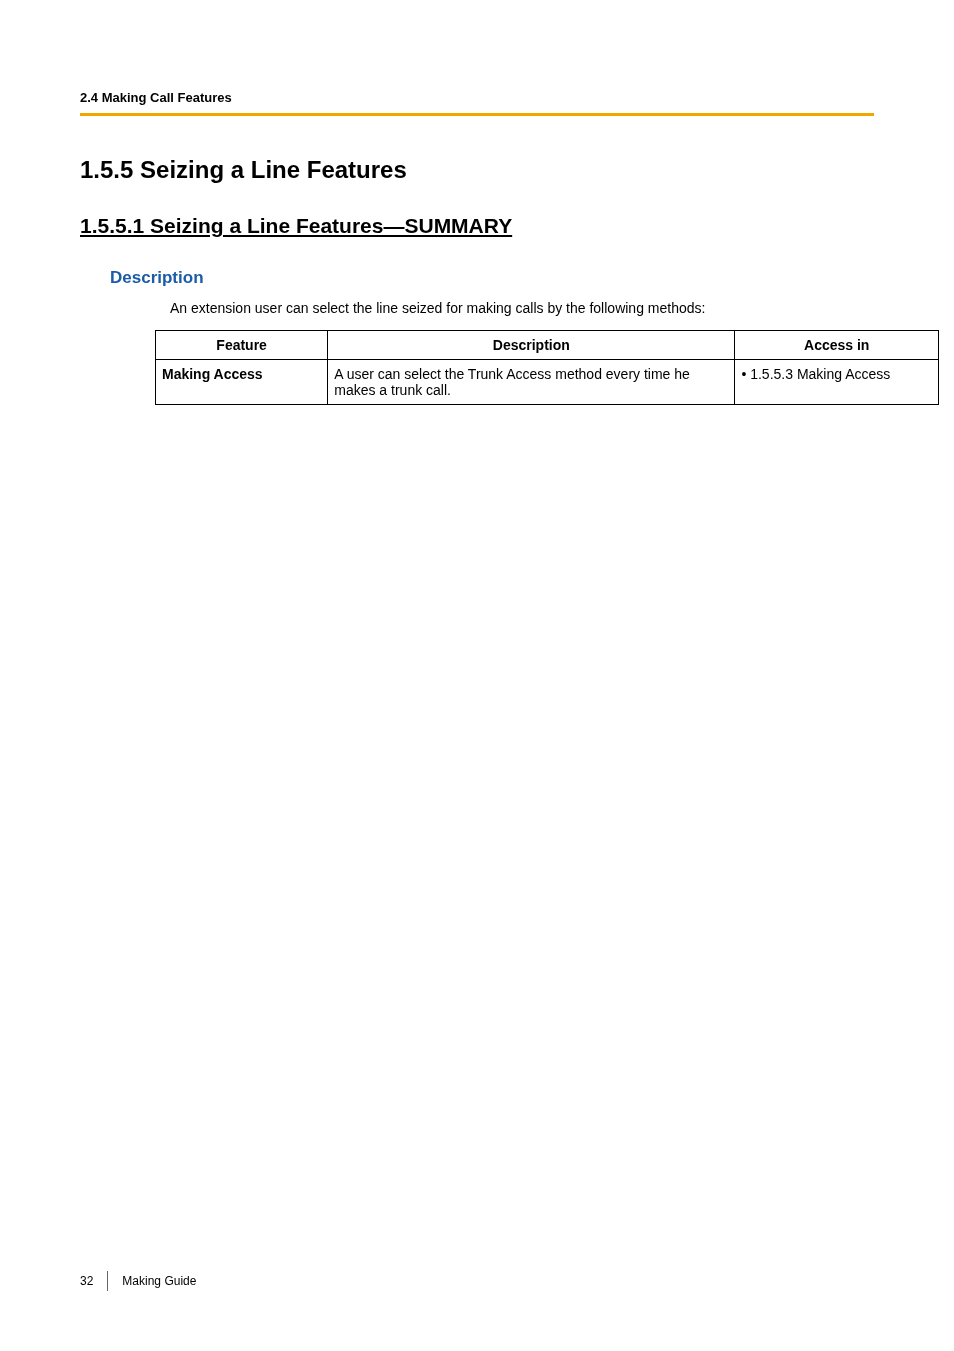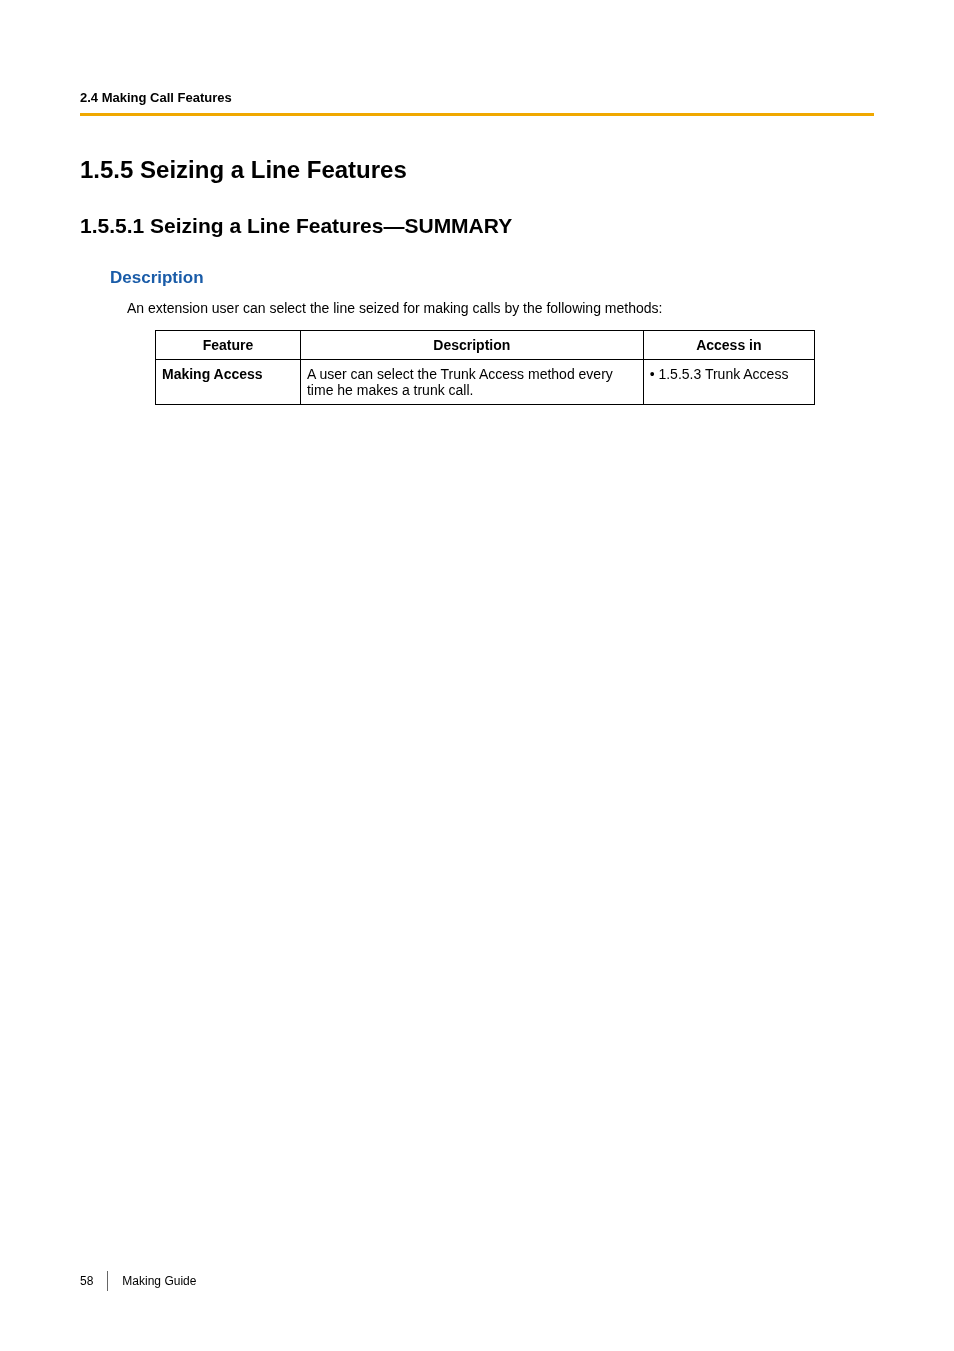--- a/index.html
+++ b/index.html
@@ -31,38 +31,39 @@
       font-weight: bold;
       color: #000;
       margin-bottom: 30px;
       margin-top: 19px;
     }
     .heading-sub {
       font-size: 21px;
       font-weight: bold;
       color: #000;
       margin-bottom: 30px;
+      text-decoration: underline;
     }
     .section-label {
       font-size: 17px;
       font-weight: bold;
       color: #1a5ca8;
       margin-left: 30px;
       margin-bottom: 12px;
     }
     .intro-text {
       font-size: 14px;
       color: #000;
-      margin-left: 47px;
+      margin-left: 90px;
       margin-bottom: 14px;
     }
     .features-table {
       border-collapse: collapse;
       margin-left: 75px;
-      width: 660px;
+      width: 784px;
     }
     .features-table th,
     .features-table td {
       border: 1px solid #000;
       padding: 6px 6px;
       font-size: 14px;
       text-align: left;
       vertical-align: top;
     }
     .features-table th {
@@ -117,22 +118,22 @@
     <tr>
       <th class="col-feature">Feature</th>
       <th class="col-description">Description</th>
       <th class="col-details">Access in</th>
     </tr>
   </thead>
   <tbody>
     <tr>
       <td class="bold">Making Access</td>
       <td>A user can select the Trunk Access method every time he makes a trunk call.</td>
-      <td>• 1.5.5.3 Trunk Access</td>
+      <td>• 1.5.5.3 Making Access</td>
     </tr>
   </tbody>
 </table>
 
 <div class="footer">
-  <span class="footer-page">58</span>
+  <span class="footer-page">32</span>
   <span class="footer-divider"></span>
   <span>Making Guide</span>
 </div>
 
 </body></html>

